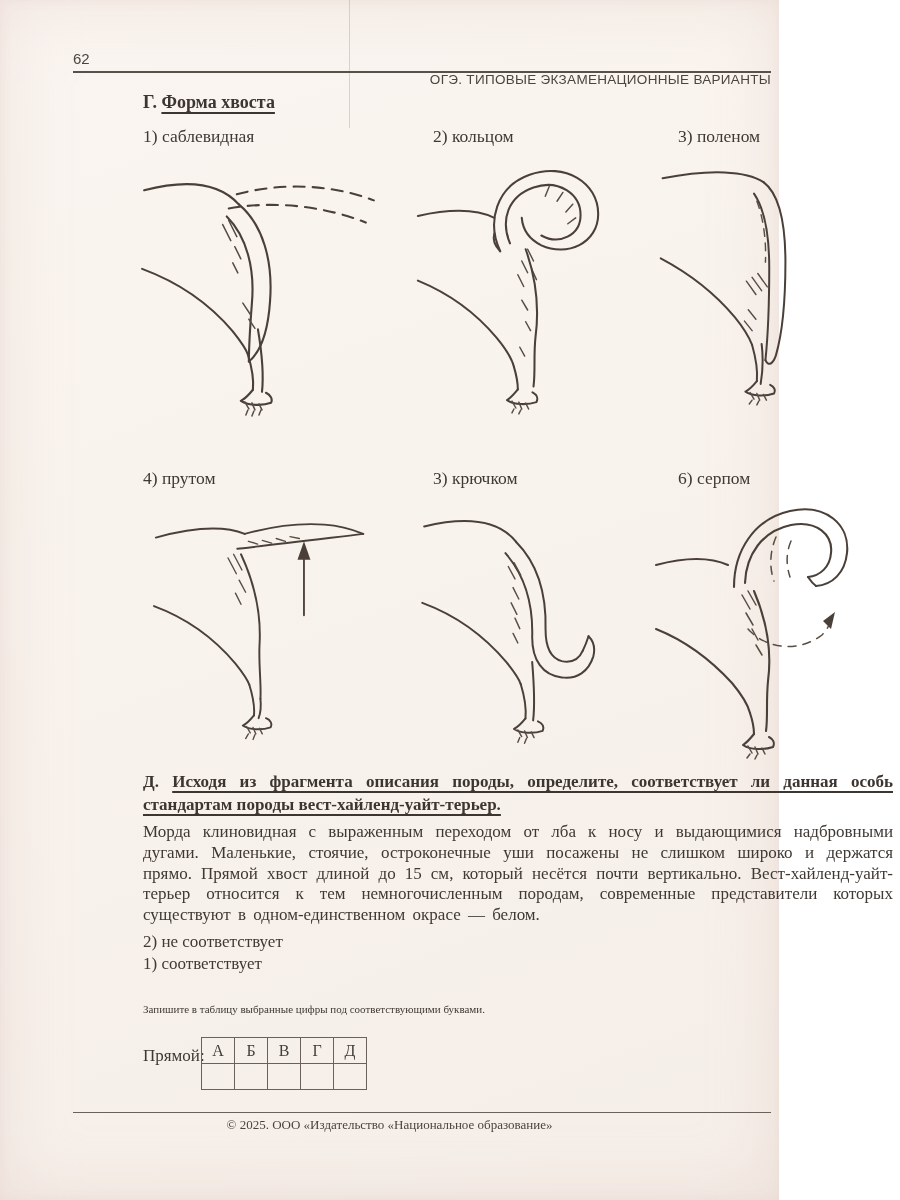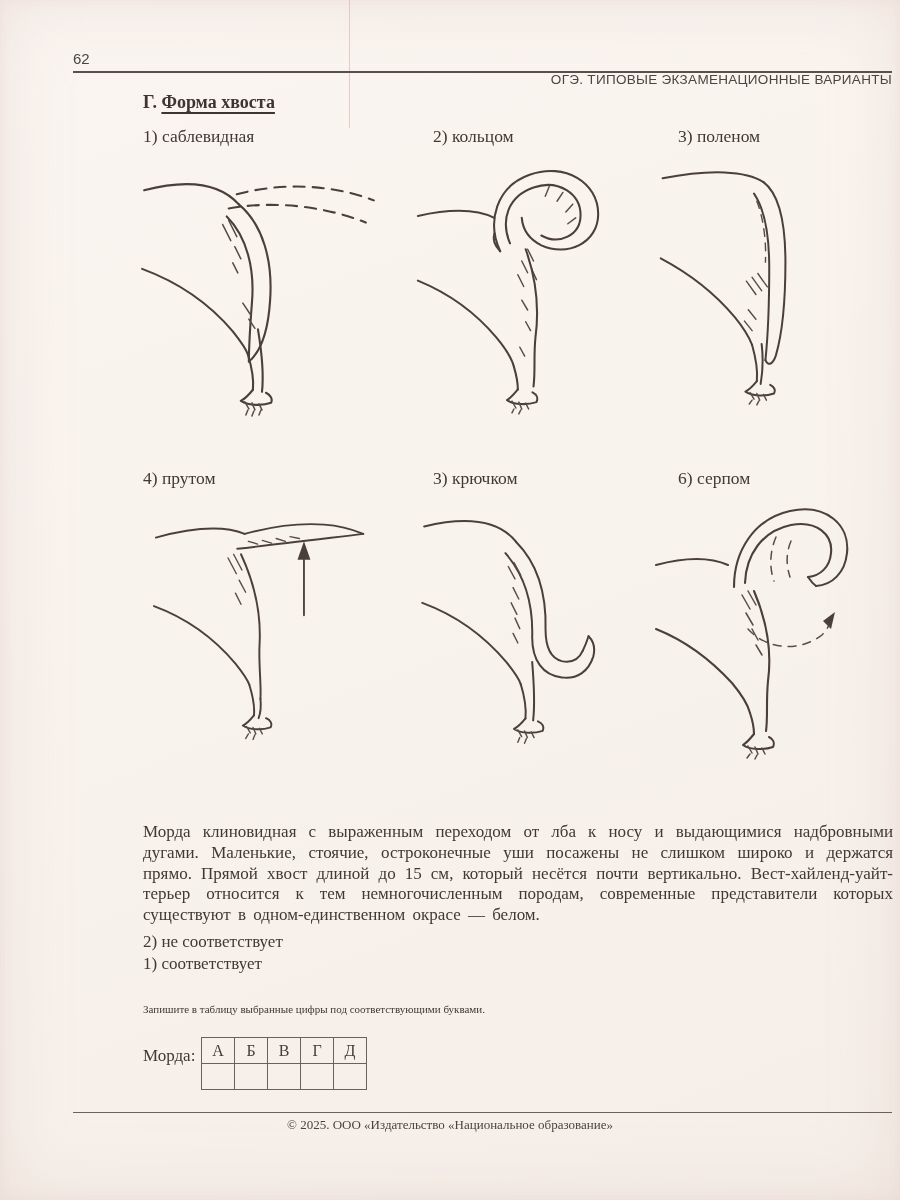--- a/index.html
+++ b/index.html
@@ -1,17 +1,17 @@
 <!DOCTYPE html>
 <html><head>
 <meta charset="utf-8">
 <style>
   html,body{margin:0;padding:0;width:900px;height:1200px;overflow:hidden;}
   .page{
-    position:relative;width:900px;height:1200px;
+    position:relative;width:779px;height:1200px;
     background:linear-gradient(160deg,#faf5f0 0%,#f8f2ec 55%,#f5eee8 100%);
     box-shadow:inset 0 0 70px rgba(214,182,176,.28), inset 0 0 12px rgba(220,190,184,.18);
     font-family:"Liberation Serif",serif;color:#3f3833;
   }
   .crease{position:absolute;left:349px;top:0;width:1px;height:128px;background:rgba(195,110,100,.30);}
   .hdr-num{position:absolute;left:73px;top:50px;font-family:"Liberation Sans",sans-serif;font-size:15px;color:#4b4540;}
   .hdr-title{position:absolute;right:8px;top:52px;font-family:"Liberation Sans",sans-serif;font-size:13.5px;letter-spacing:.3px;color:#4b4540;margin-top:20px;}
   .hdr-rule{position:absolute;left:73px;right:8px;top:71px;height:2px;background:#58514b;}
   .g-heading{position:absolute;left:143px;top:92px;font-size:18px;font-weight:bold;color:#3c3530;}
   .g-heading .u{text-decoration:underline;text-decoration-thickness:1.5px;text-underline-offset:4px;}
@@ -155,29 +155,33 @@
       </g>
       <path class="dog" d="M6,140 C36,152 60,170 82,194 C92,206 98,216 100,224"></path>
       <path class="dog" d="M104,102 C116,130 122,162 118,192 C116,212 118,228 116,242"></path>
       <path class="dog" d="M100,224 C103,233 104,239 104,245"></path>
       <path class="dog" d="M104,245 C100,250 96,254 93,256 C100,261 114,261 123,258 C125,254 123,250 119,248"></path>
       <path class="thin" d="M98,257 L102,264 M105,258 L108,265 M112,259 L115,265 M100,265 L97,269 M107,266 L105,270"></path>
       <path class="thin" d="M92,106 L100,120 M98,102 L106,116 M96,124 L103,136 M102,140 L108,151 M106,156 L112,166"></path>
     </svg>
   </div>
 
+  <div class="d-heading">
+    <span>Д.</span>
+    <span class="u">Исходя из фрагмента описания породы, определите, соответствует ли данная особь стандартам породы вест-хайленд-уайт-терьер.</span>
+  </div>
 
   <div class="d-par">Морда клиновидная с выраженным переходом от лба к носу и выдающимися надбровными дугами. Маленькие, стоячие, остроконечные уши посажены не слишком широко и держатся прямо. Прямой хвост длиной до 15 см, который несётся почти вертикально. Вест-хайленд-уайт-терьер относится к тем немногочисленным породам, современные представители которых существуют в одном-единственном окрасе — белом.</div>
 
   <div class="opt" style="top:954px;">1) соответствует</div>
   <div class="opt" style="top:932px;">2) не соответствует</div>
 
   <div class="instruction">Запишите в таблицу выбранные цифры под соответствующими буквами.</div>
 
-  <div class="answer-label">Морда:</div>
+  <div class="answer-label">Прямой:</div>
   <table class="answer">
     <tbody>
       <tr>
         <td>А</td>
         <td>Б</td>
         <td>В</td>
         <td>Г</td>
         <td>Д</td>
       </tr>
       <tr>

